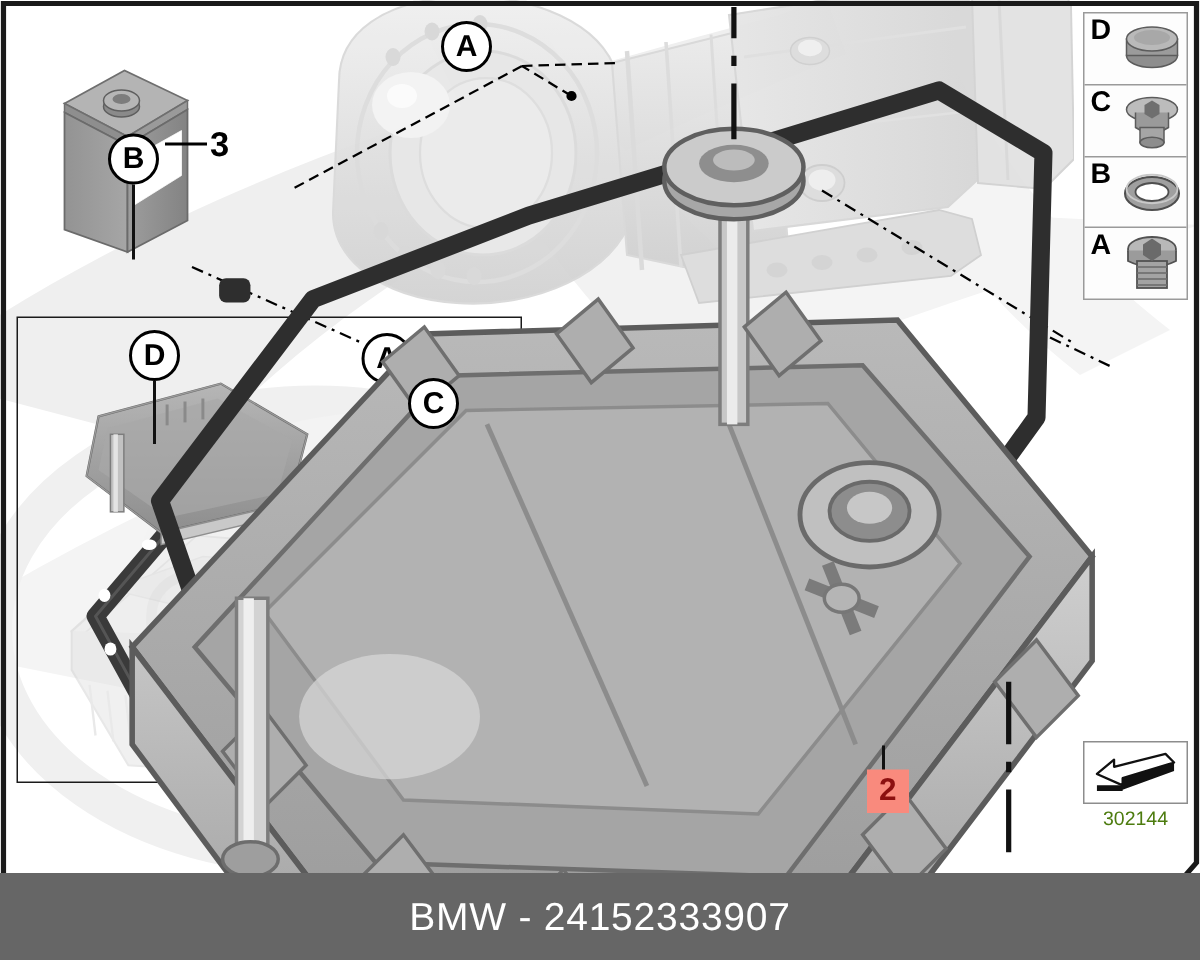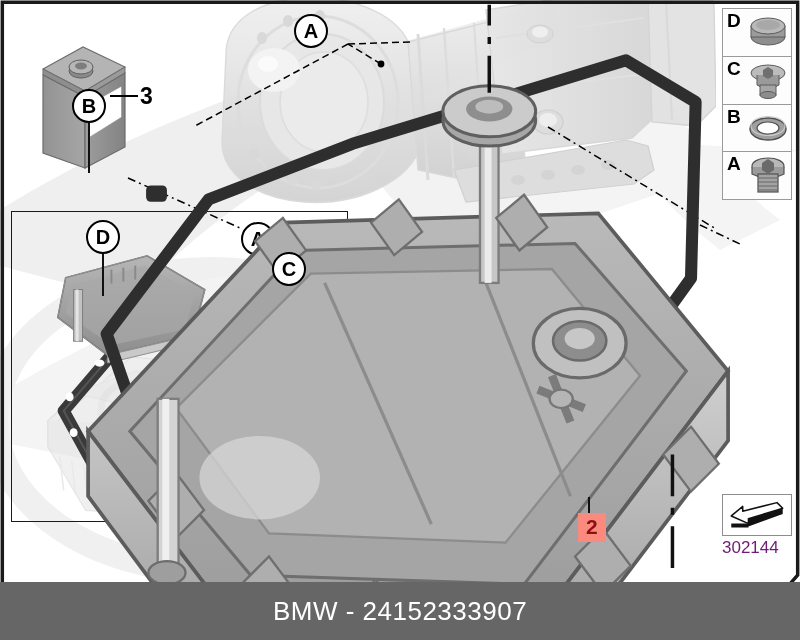--- a/index.html
+++ b/index.html
@@ -117,22 +117,22 @@
   
   #arrowbox {
     position:absolute; left:722px; top:494px;
     width:70px; height:42px;
     border:1.2px solid #8d8d8d;
     background:#fff;
   }
   #arrow-code {
     position:absolute; left:722px; top:538px;
     width:70px;
-    text-align:left;
-    font-size:17px; color:#701a75;
+    text-align:center;
+    font-size:13px; color:#4d7c0f;
     font-family:"Liberation Sans", sans-serif;
   }
 
   
   #footer {
     position:absolute; left:0; bottom:0;
     width:800px; height:58px;
     background:#666666;
     display:flex; align-items:center; justify-content:center;
     gap:34px;

